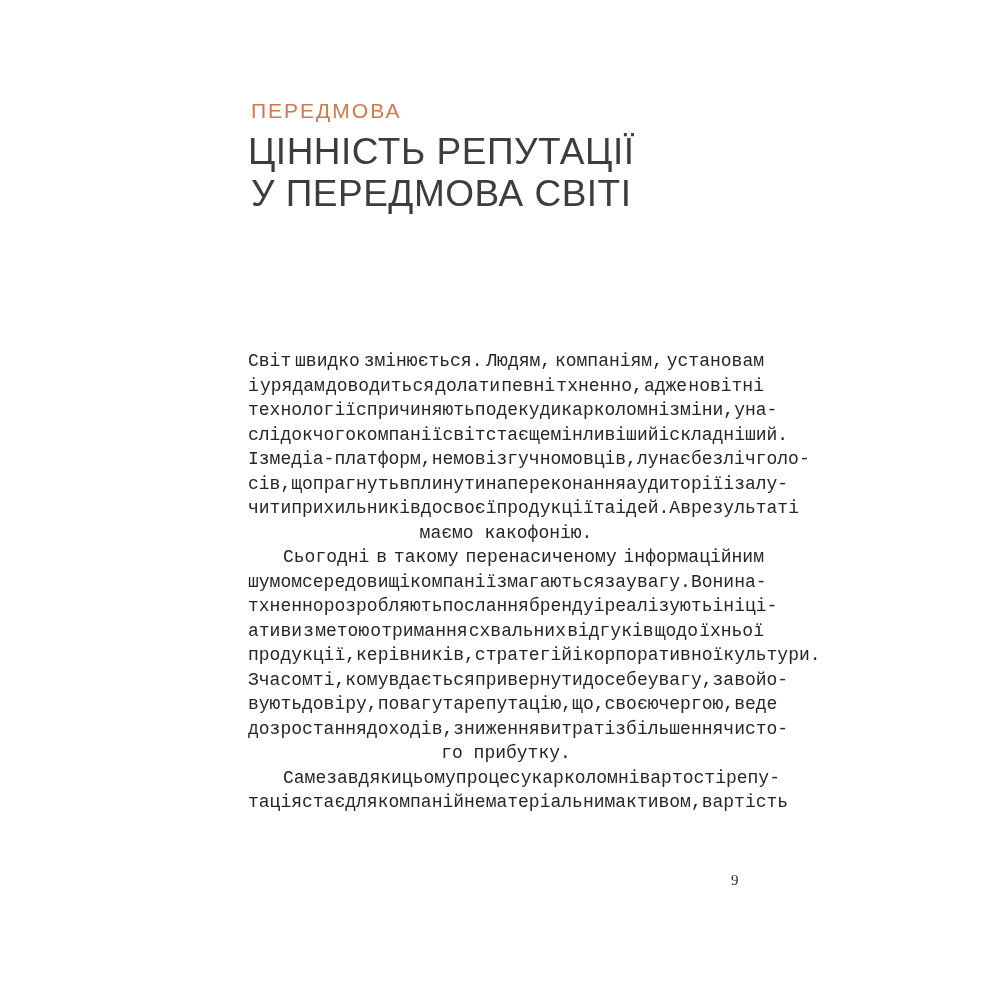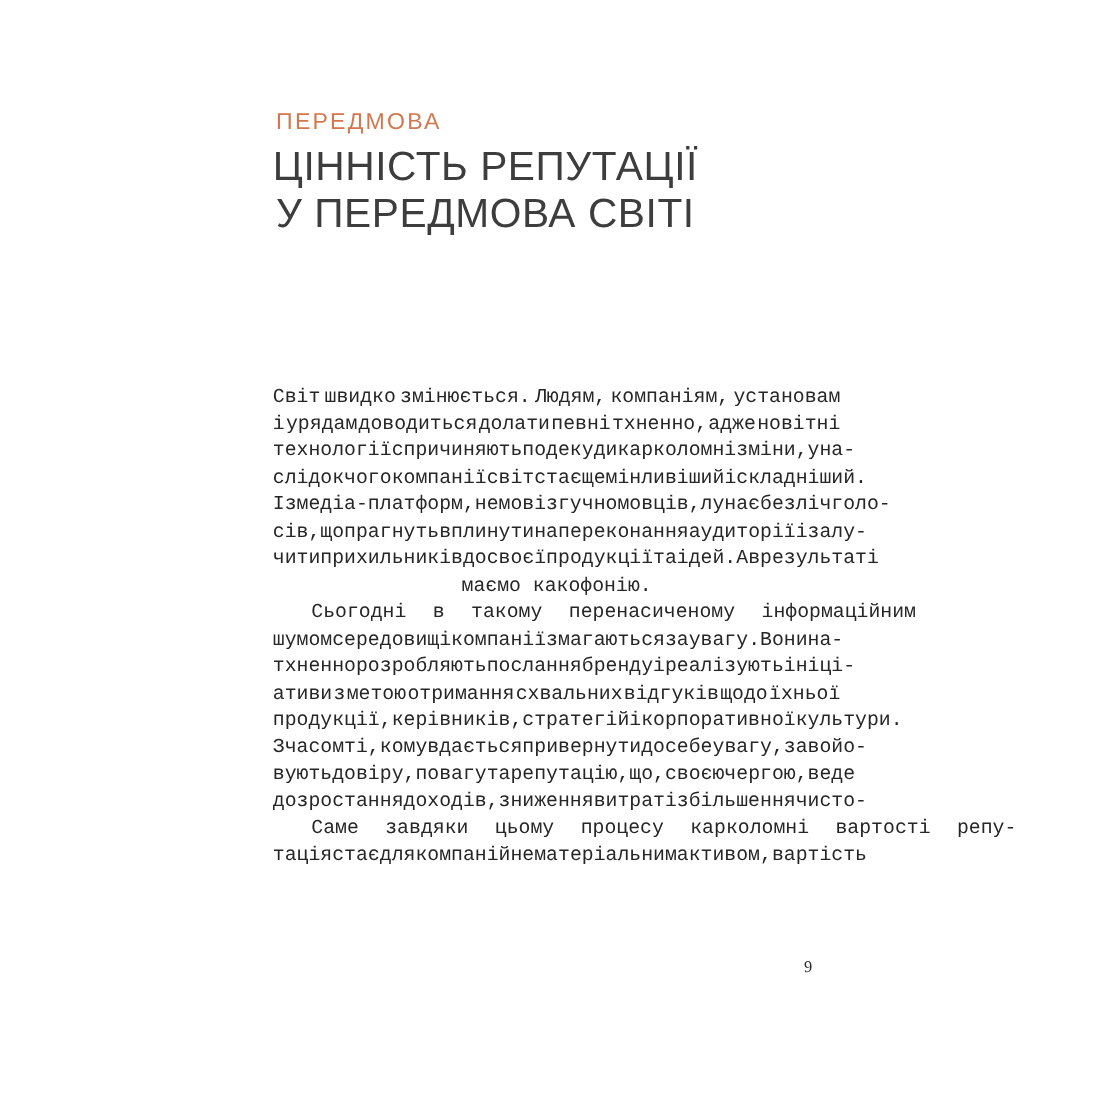--- a/index.html
+++ b/index.html
@@ -46,21 +46,20 @@
     height: 24.5px;
     line-height: 24.5px;
     white-space: nowrap;
   }
   .jline {
     display: flex;
     justify-content: space-between;
   }
   .indent {
     padding-left: 35px;
-    gap: 24px;
   }
   .page-number {
     position: absolute;
     left: 731px;
     top: 871px;
     font-family: "Liberation Serif", serif;
     font-size: 15px;
     line-height: 18px;
   }
 </style>
@@ -220,20 +219,21 @@
         <div class="line jline">
           <span>до</span>
           <span>зростання</span>
           <span>доходів,</span>
           <span>зниження</span>
           <span>витрат</span>
           <span>і</span>
           <span>збільшення</span>
           <span>чисто-</span>
         </div>
+        <div class="line">го прибутку.</div>
       </div>
       <div>
         <div class="line indent jline">
           <span>Саме</span>
           <span>завдяки</span>
           <span>цьому</span>
           <span>процесу</span>
           <span>карколомні</span>
           <span>вартості</span>
           <span>репу-</span>

